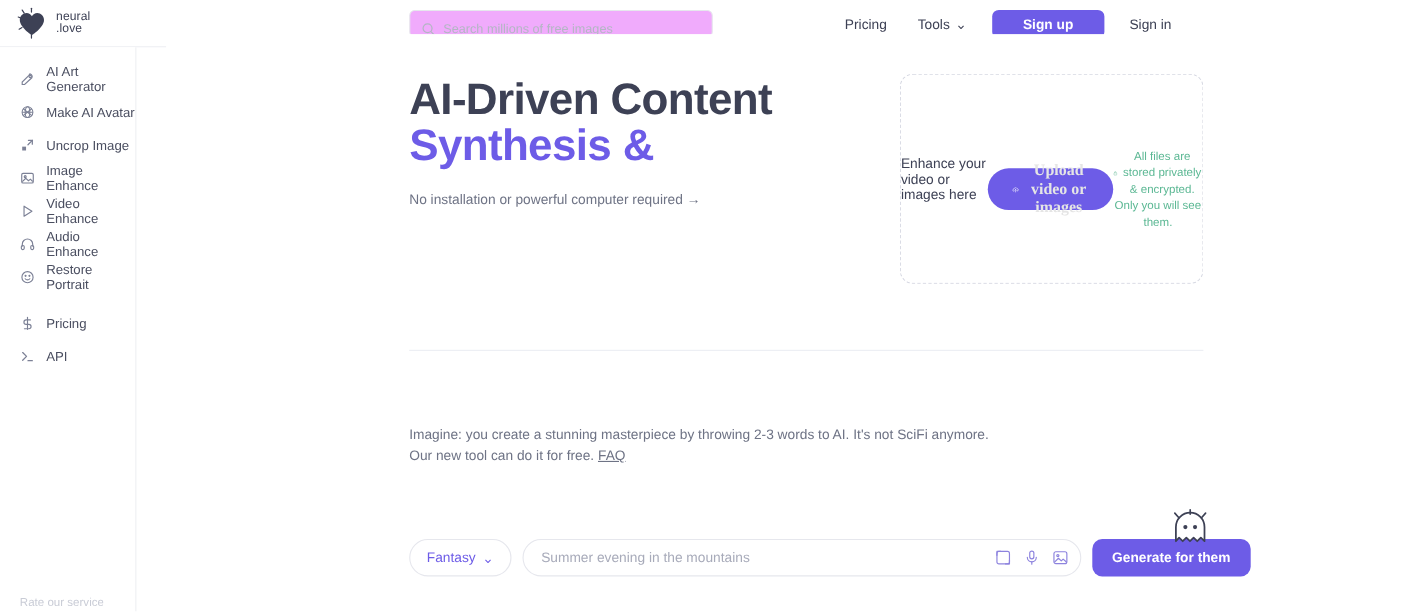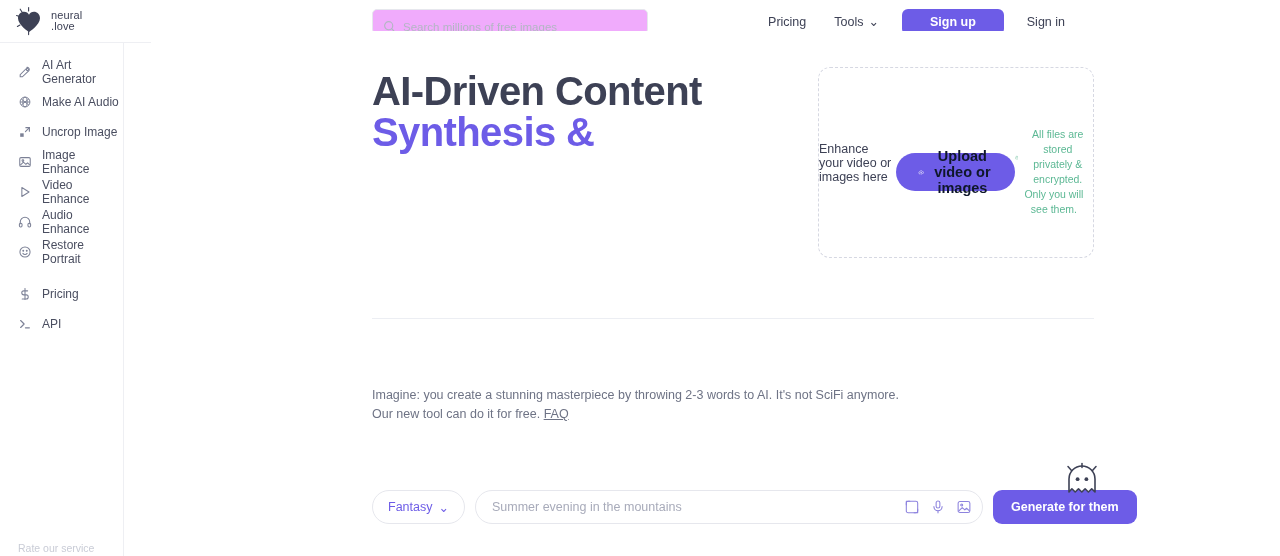--- a/index.html
+++ b/index.html
@@ -110,27 +110,27 @@
   .upload-card {
     position: absolute; left: 667px; top: 36px;
     width: 276px; height: 191px;
     border: 1px dashed #d6d8e2; border-radius: 12px;
     display: flex; flex-direction: row;
     align-items: center; justify-content: center;
   }
   .upload-title { font-size: 12.5px; color: #3d4155; }
   .upload-btn {
     margin-top: 19px;
-    background: #6d5ce7; color: #0f172a;
+    background: #6d5ce7; color: #e5e5e5;
     border: 0; border-radius: 22px;
     height: 38px; padding: 0 22px;
     font-size: 14.5px; font-weight: bold;
     display: flex; align-items: center; gap: 8px;
     cursor: pointer;
-    font-family: Liberation Sans, sans-serif;
+    font-family: Liberation Serif, serif;
   }
   .privacy {
     margin-top: 19px; text-align: center;
     font-size: 10.5px; color: #5cb894; line-height: 15px;
   }
   .privacy .l1 { display: flex; align-items: center; gap: 4px; justify-content: center; }
 
   .divider {
     position: absolute; left: 221px; top: 287px;
     width: 722px; height: 1px; background: #eceef3;
@@ -247,21 +247,21 @@
     <div class="side-item">
       <span class="ico">
         <svg width="14" height="14" viewBox="0 0 16 16" fill="none" stroke="#7c8196" stroke-width="1.1">
           <circle cx="8" cy="8" r="5.6"></circle>
           <ellipse cx="8" cy="8" rx="2.4" ry="5.6"></ellipse>
           <line x1="2.4" y1="8" x2="13.6" y2="8"></line>
           <line x1="3.6" y1="4.4" x2="12.4" y2="11.6"></line>
           <line x1="3.6" y1="11.6" x2="12.4" y2="4.4"></line>
         </svg>
       </span>
-      <span>Make AI Audio</span>
+      <span>Make AI Avatar</span>
     </div>
 
     <div class="side-item">
       <span class="ico">
         <svg width="14" height="14" viewBox="0 0 16 16" fill="none" stroke="#7c8196" stroke-width="1.3" stroke-linecap="round" stroke-linejoin="round">
           <path d="M13 3 L13 7"></path>
             <path d="M13 3 L9 3"></path>
             <path d="M13 3 L8.5 7.5"></path>
           <rect x="2.5" y="9.5" width="4" height="4" fill="#7c8196" stroke="none"></rect>
         </svg>
@@ -337,20 +337,21 @@
     <div class="side-bottom">Rate our service</div>
   </div>
 
   <div class="main">
 
     <div class="hero">
       <h1>
         <span class="dark">AI-Driven Content</span><br>
         <span class="purple">Synthesis &amp;</span><br>
       </h1>
+      <div class="hero-sub">No installation or powerful computer required →</div>
     </div>
 
     <div class="upload-card">
       <div class="upload-title">Enhance your video or images here</div>
       <button class="upload-btn">
         <svg width="17" height="17" viewBox="0 0 18 18" fill="none" stroke="#ffffff" stroke-width="1.4" stroke-linecap="round" stroke-linejoin="round">
           <path d="M4.6 13.2 A3.2 3.2 0 0 1 4.8 6.9 A4.3 4.3 0 0 1 12.9 6.4 A2.9 2.9 0 0 1 13.3 12.2"></path>
           <path d="M9 14.6 L9 8.4"></path>
           <path d="M6.9 10.4 L9 8.3 L11.1 10.4"></path>
         </svg>

